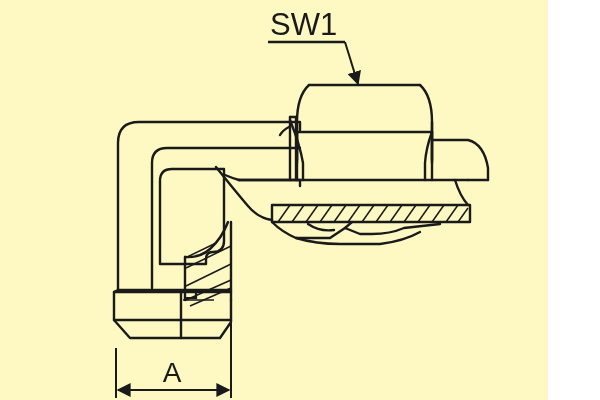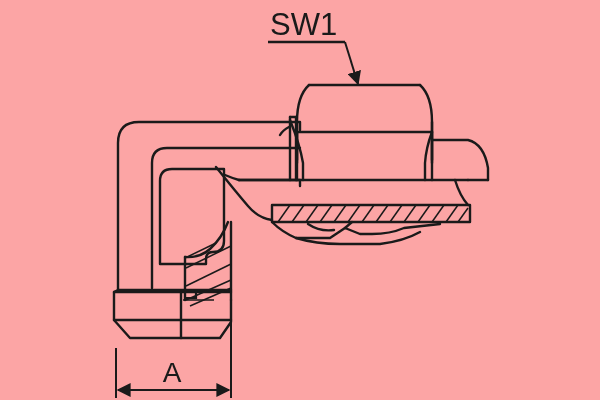--- a/index.html
+++ b/index.html
@@ -5,23 +5,23 @@
   html, body {
     margin: 0;
     padding: 0;
     background: #ffffff;
   }
   body {
     font-family: "Liberation Sans", sans-serif;
   }
   #drawing-root {
     position: relative;
-    width: 600px;
+    width: 548px;
     height: 400px;
-    background: #fca5a5;
+    background: #fef9c3;
     overflow: hidden;
   }
   #drawing-svg {
     display: block;
     width: 600px;
     height: 400px;
   }
   .label-text {
     font-family: "Liberation Sans", sans-serif;
     font-size: 31px;

